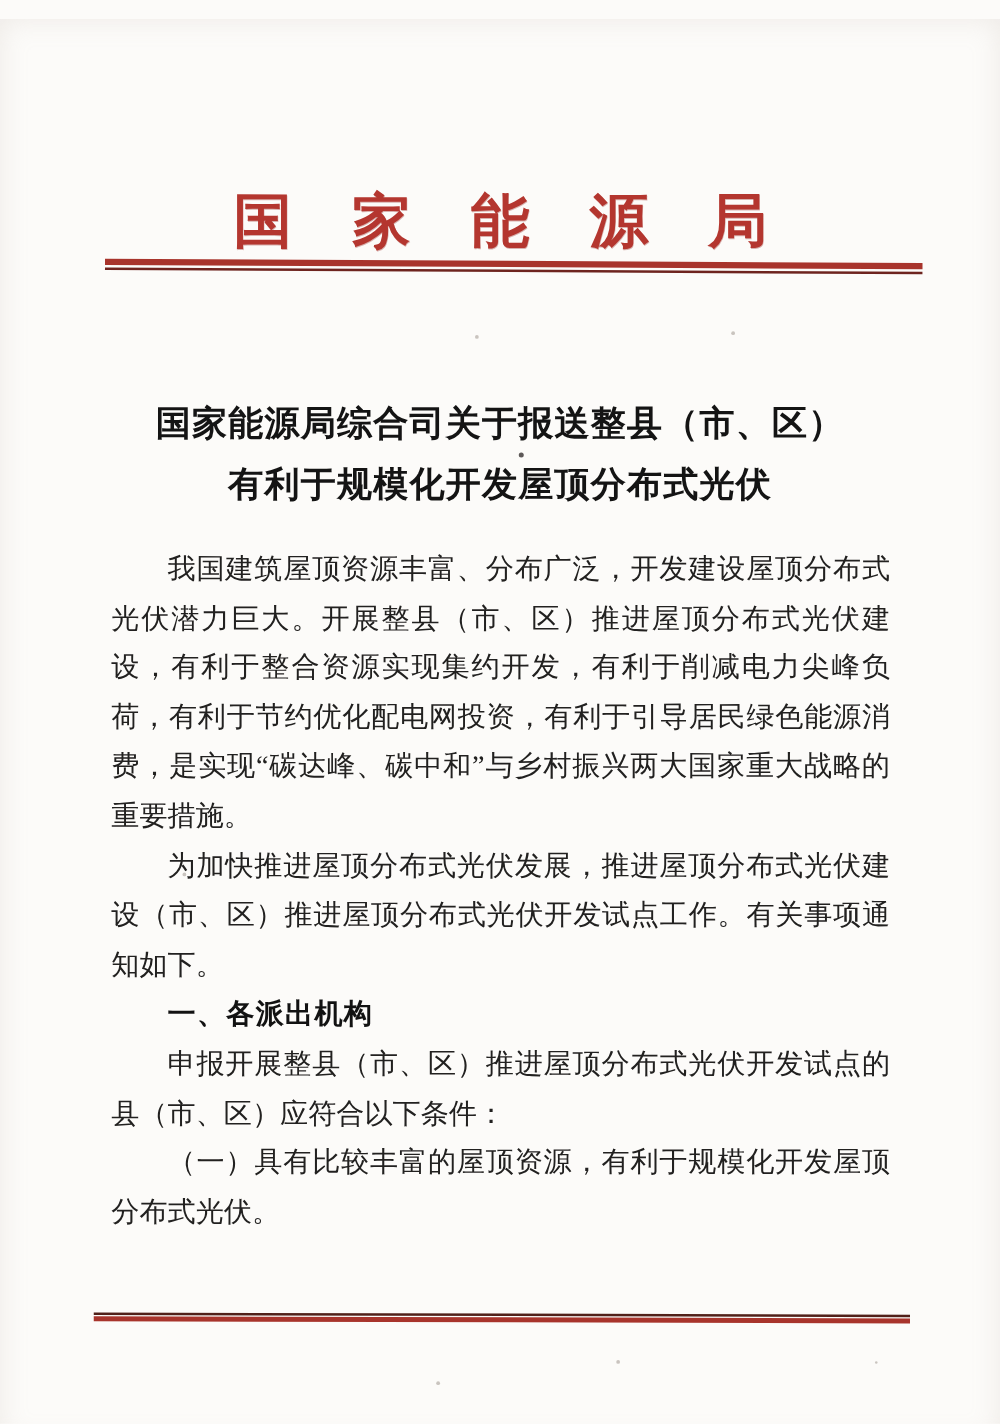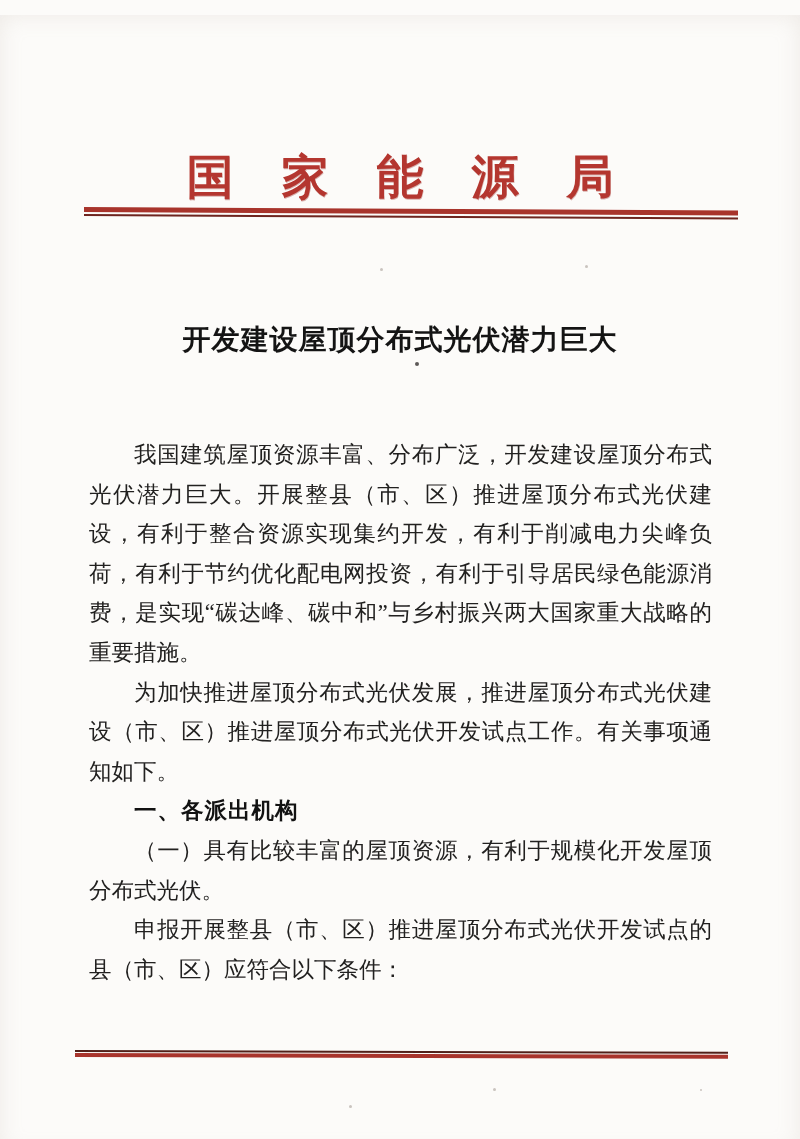--- a/index.html
+++ b/index.html
@@ -117,29 +117,30 @@
     <span class="spread">国家能源局</span>
   </div>
 
   <div class="rule-top">
     <div class="thick"></div>
     <div class="gap"></div>
     <div class="thin"></div>
   </div>
 
   <h1 class="doc-title">
-    <div>开发建设屋顶分布式光伏潜力巨大</div>
+    <div>国家能源局综合司关于报送整县（市、区）</div>
+    <div>有利于规模化开发屋顶分布式光伏</div>
   </h1>
 
   <div class="body-block">
     <p class="para-indent">我国建筑屋顶资源丰富、分布广泛，开发建设屋顶分布式光伏潜力巨大。开展整县（市、区）推进屋顶分布式光伏建设，有利于整合资源实现集约开发，有利于削减电力尖峰负荷，有利于节约优化配电网投资，有利于引导居民绿色能源消费，是实现“碳达峰、碳中和”与乡村振兴两大国家重大战略的重要措施。</p>
     <p class="para-indent">为加快推进屋顶分布式光伏发展，推进屋顶分布式光伏建设（市、区）推进屋顶分布式光伏开发试点工作。有关事项通知如下。</p>
     <p class="para-heading">一、各派出机构</p>
+    <p class="para-indent">申报开展整县（市、区）推进屋顶分布式光伏开发试点的县（市、区）应符合以下条件：</p>
     <p class="para-indent">（一）具有比较丰富的屋顶资源，有利于规模化开发屋顶分布式光伏。</p>
-    <p class="para-indent">申报开展整县（市、区）推进屋顶分布式光伏开发试点的县（市、区）应符合以下条件：</p>
   </div>
 
   <div class="rule-bottom">
     <div class="thin"></div>
     <div class="gap"></div>
     <div class="thick"></div>
   </div>
 
   <div class="speck" style="left:415px; top:347px; width:4px; height:4px; background:rgba(40,35,33,0.75);"></div>
   <div class="speck" style="left:380px; top:253px; width:3px; height:3px;"></div>

